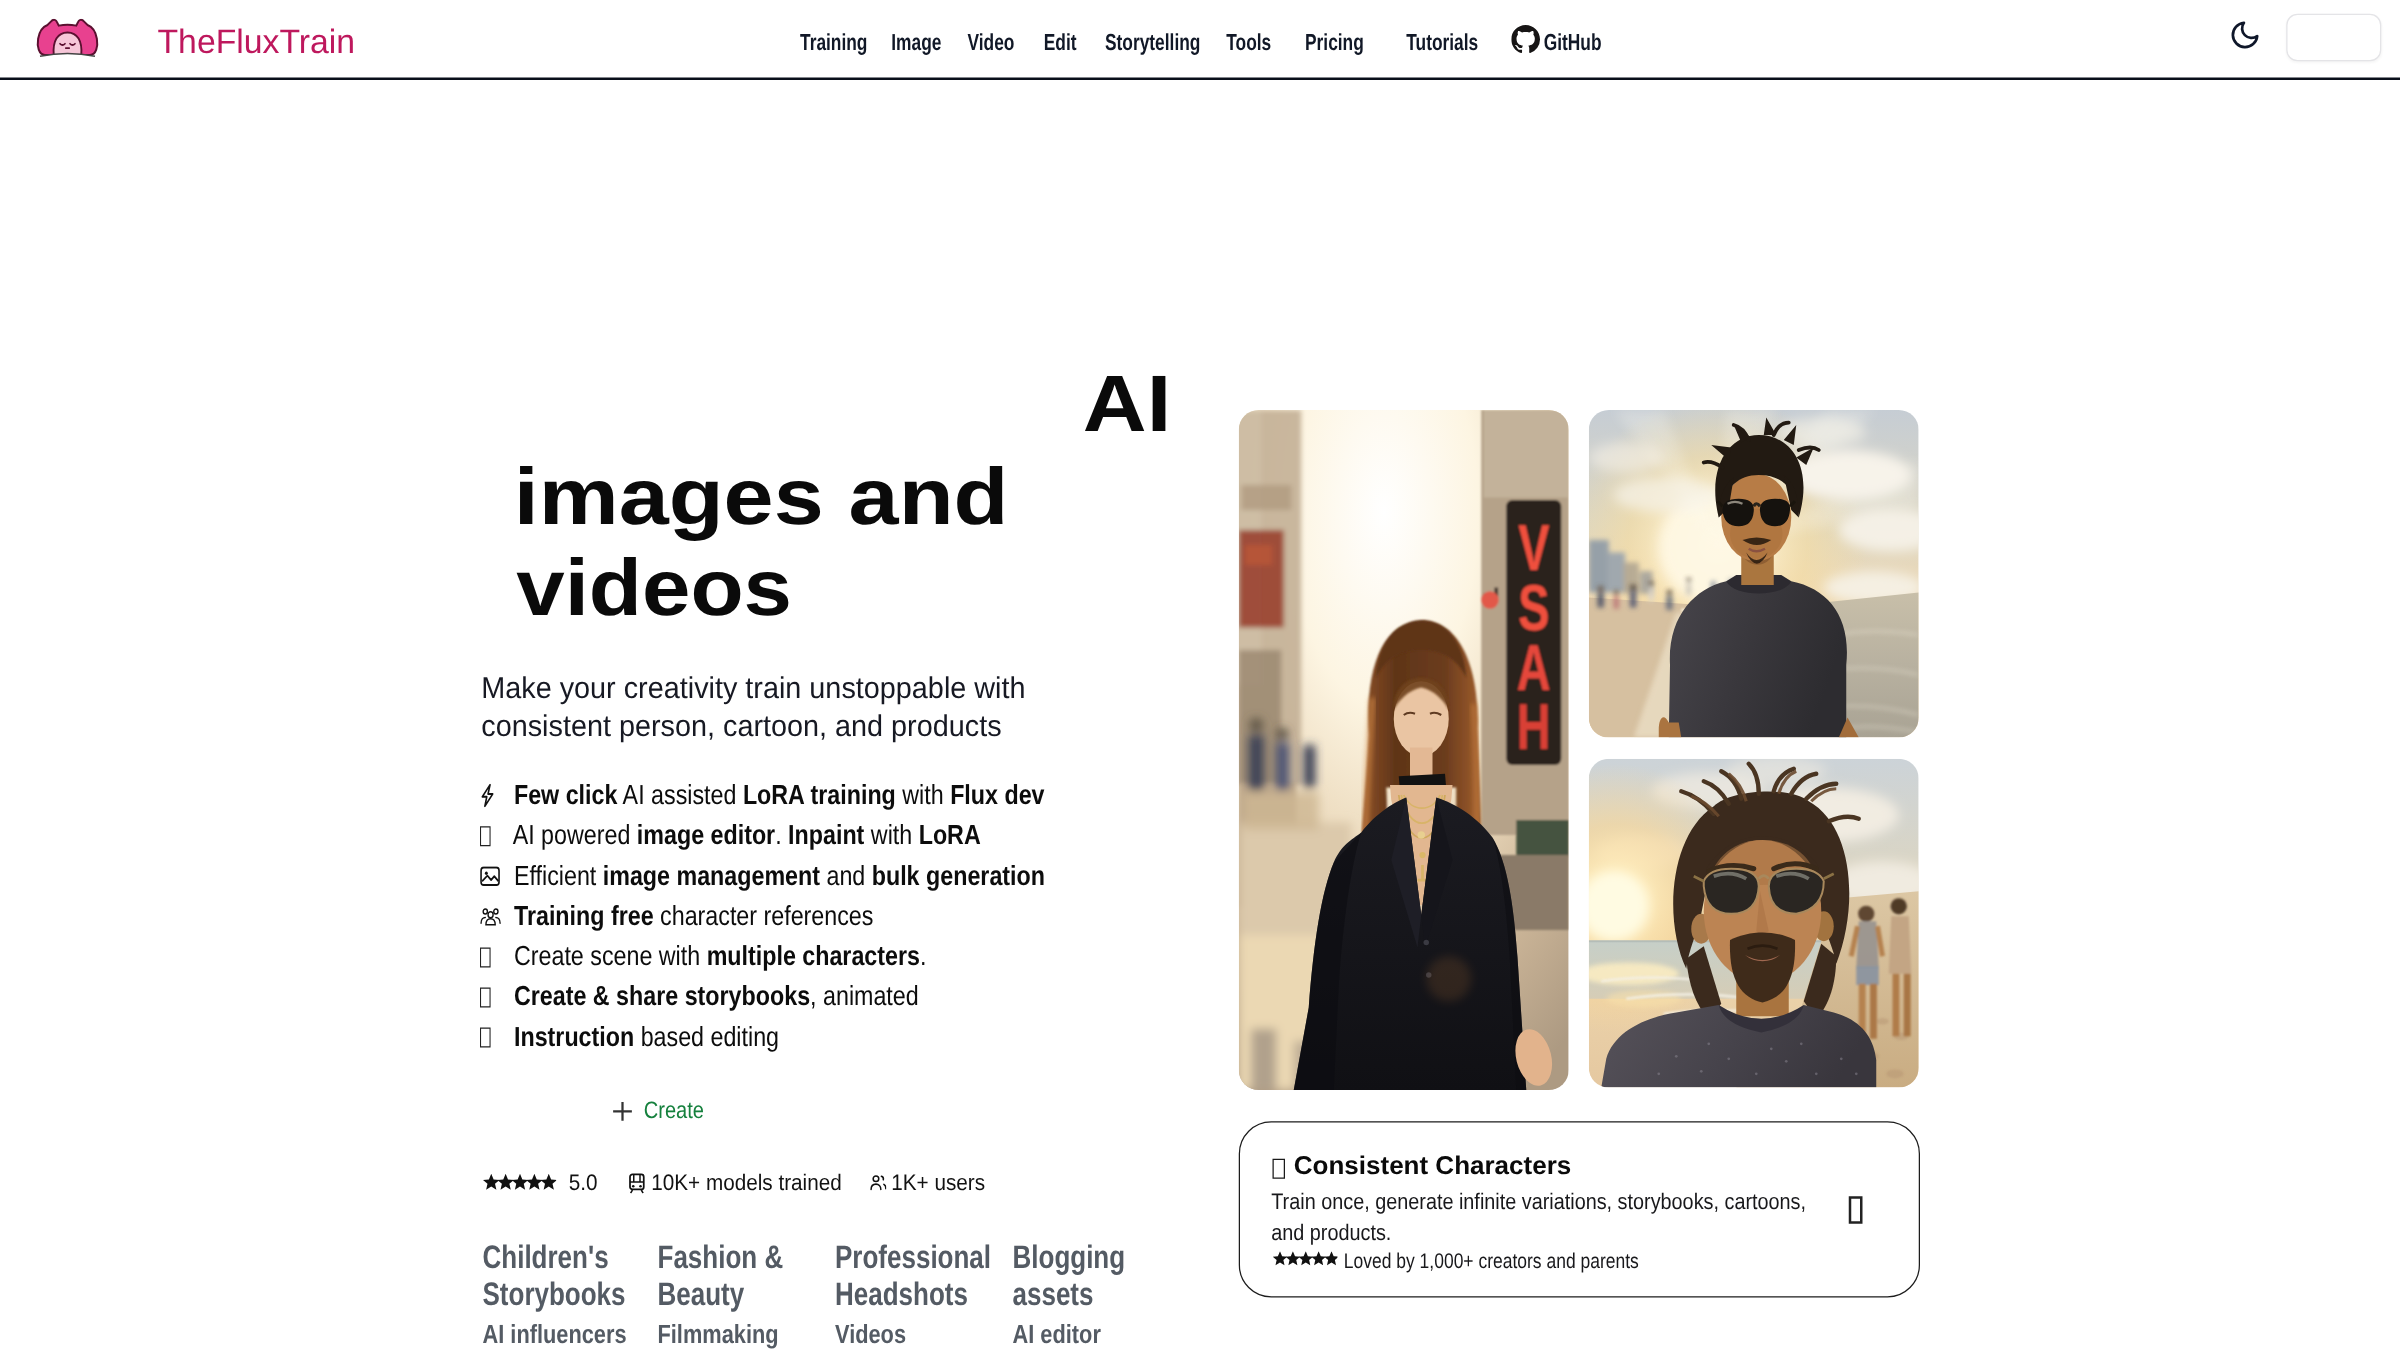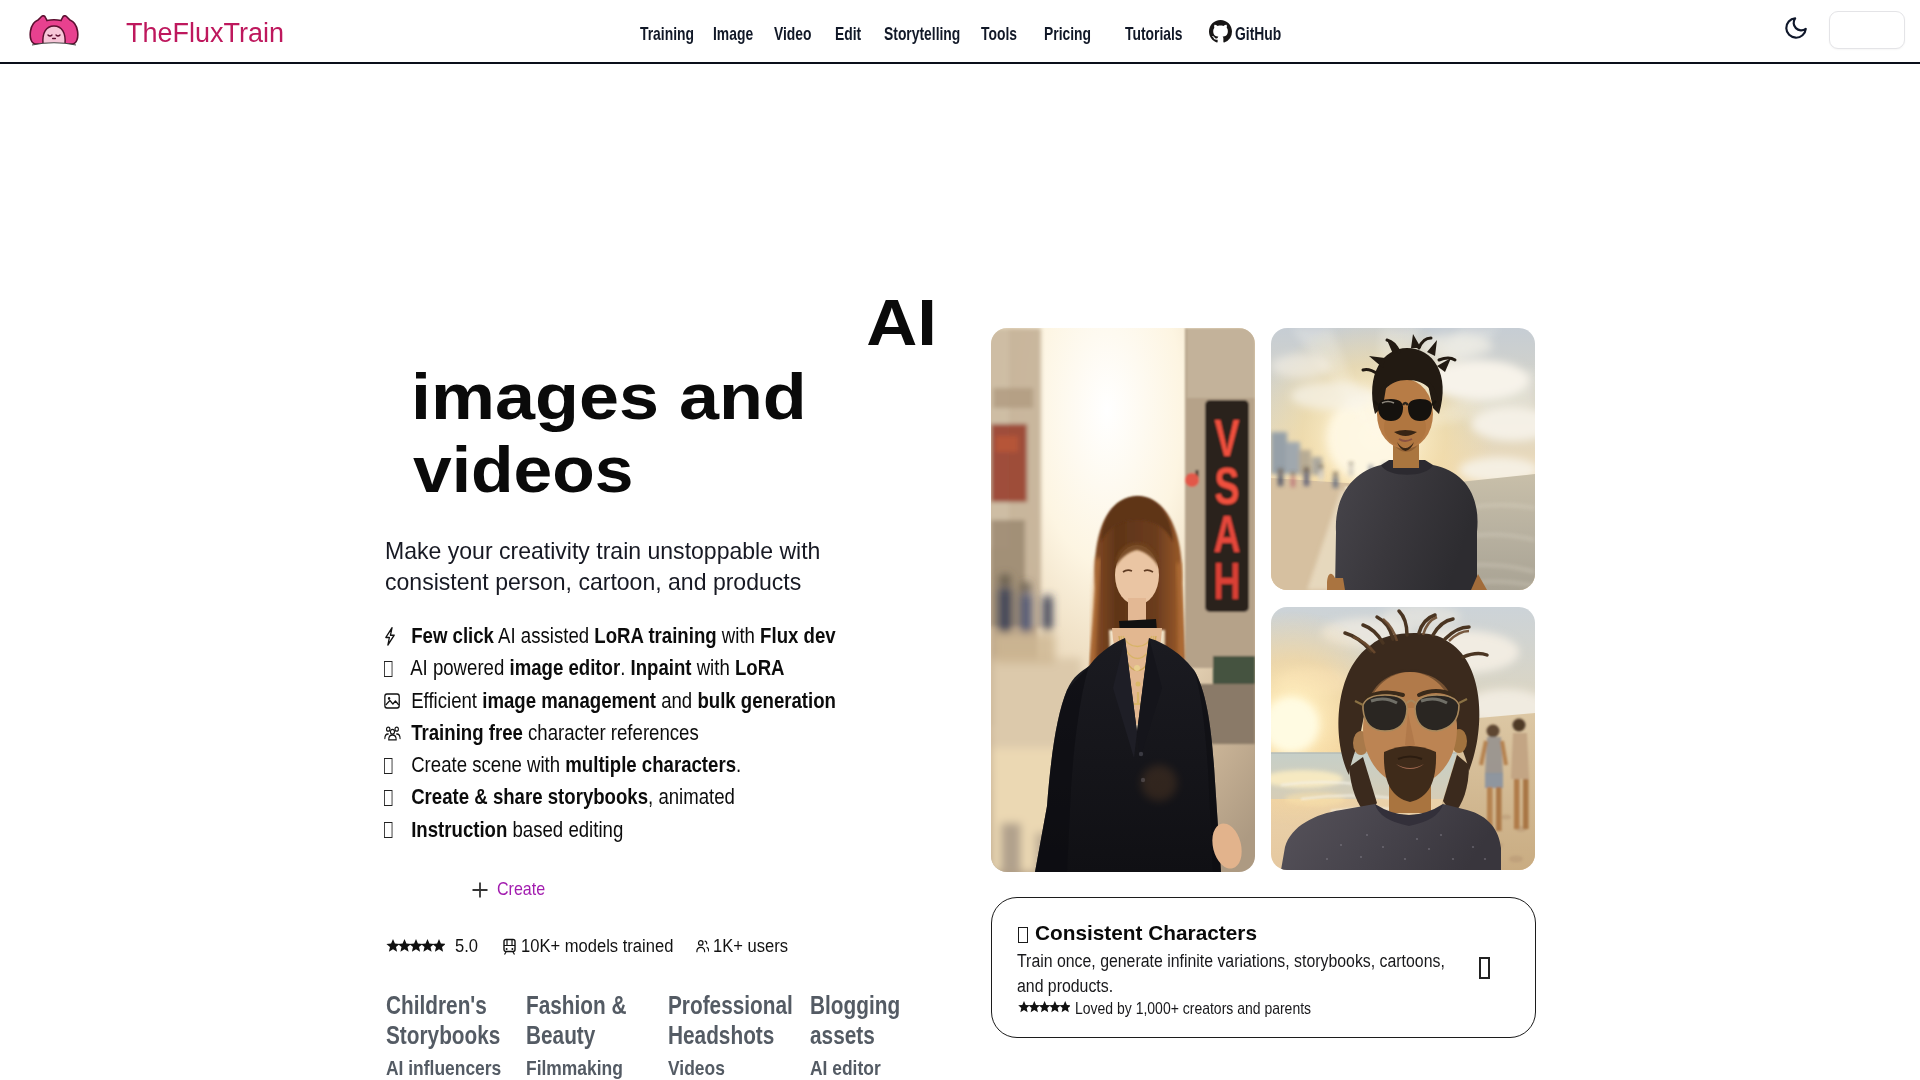--- a/index.html
+++ b/index.html
@@ -26,21 +26,21 @@
     letter-spacing:0; }
   #h1w .l2 { transform:scaleX(1.124); transform-origin:0 0; margin-left:-2px; }
   #h1w .l3 { transform:scaleX(1.088); transform-origin:0 0; }
   #sub { left:385px; top:536px; font-size:24px; line-height:30.5px; color:#171923;
     transform-origin:0 0; transform:scaleX(0.96); white-space:nowrap; }
   #feat { left:384px; top:620px; font-size:22px; line-height:32.3px; color:#0c0c0c;
     transform-origin:0 0; transform:scaleX(0.846); white-space:nowrap; }
   #feat .ic { display:inline-block; width:26px; }
   .tofu { display:inline-block; width:9.5px; height:16px; border:1.7px solid #222; }
   #feat .tofu { vertical-align:-1.5px; }
-  #create { left:472px; top:878px; font-size:19px; color:#a21caf; }
+  #create { left:490px; top:878px; font-size:19px; color:#15803d; }
   .sicon { position:absolute; }
   .stxt { position:absolute; top:936px; font-size:18px; color:#121212;
     transform-origin:0 0; transform:scaleX(0.92); white-space:nowrap; }
 
   
   .cath { font-size:26px; line-height:30px; font-weight:700; color:#545b64;
     transform-origin:0 0; transform:scaleX(0.80); white-space:nowrap; }
   .catl { font-size:21px; font-weight:700; color:#545b64;
     transform-origin:0 0; transform:scaleX(0.83); white-space:nowrap; }
 

